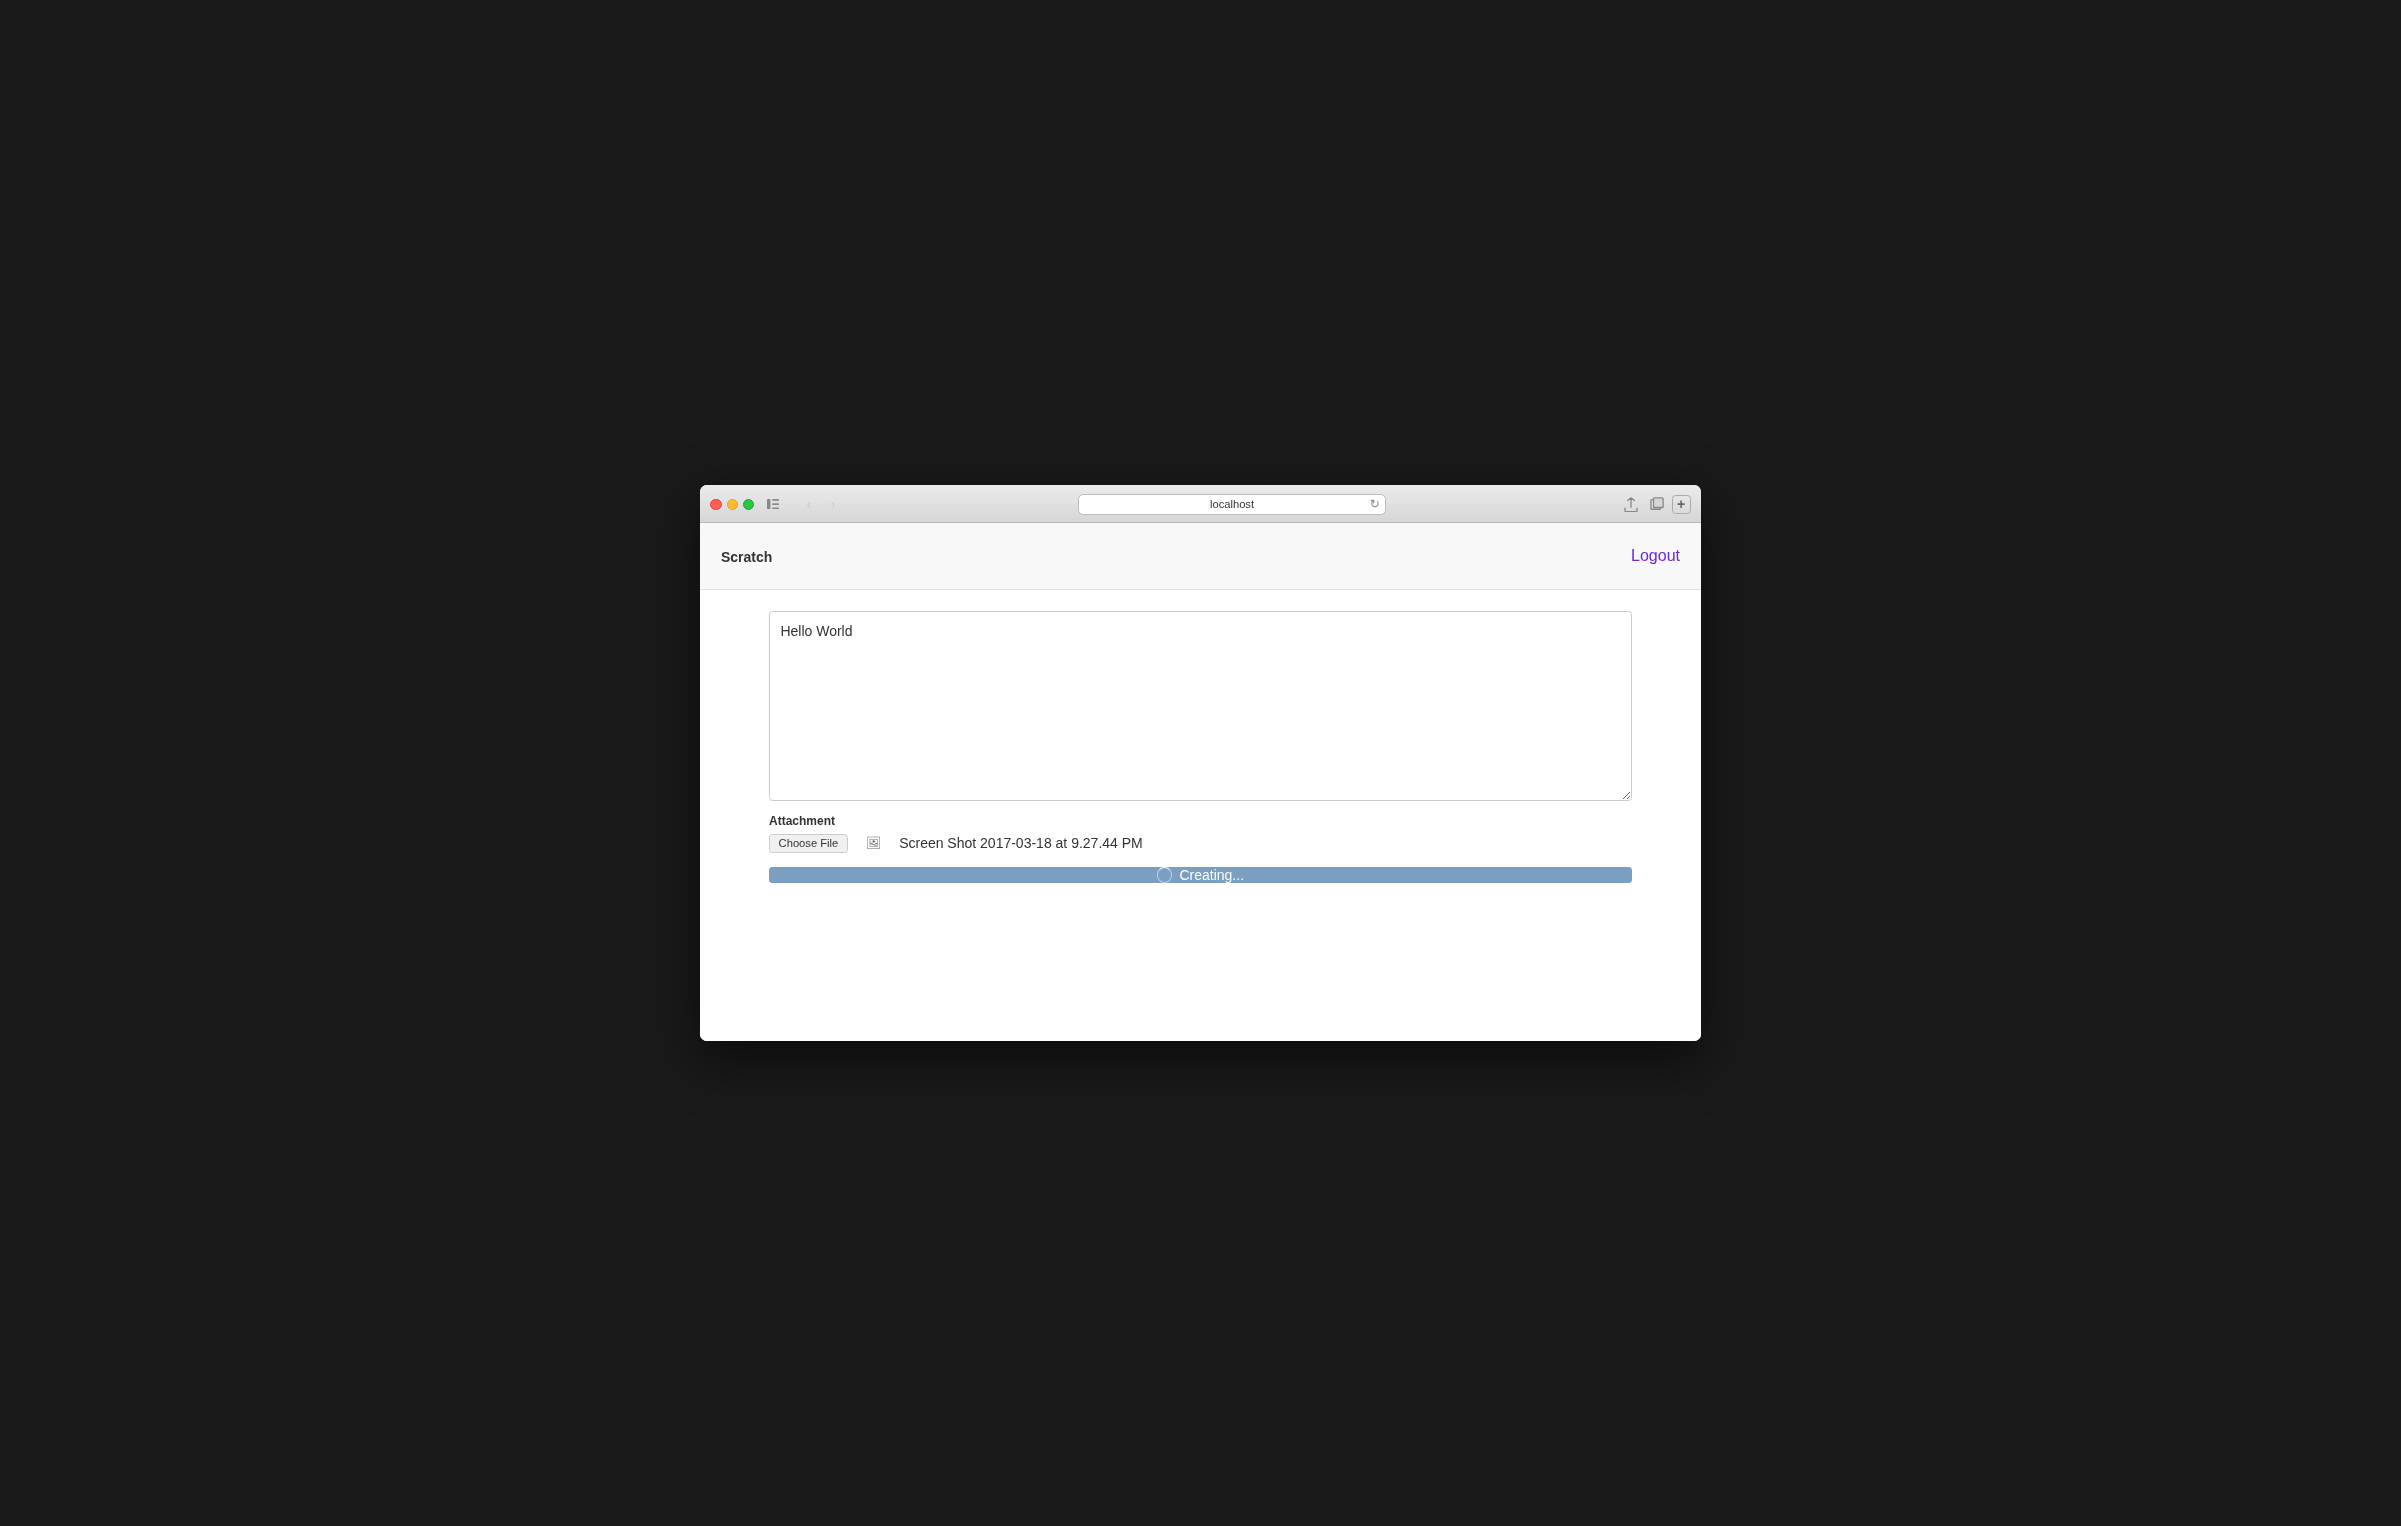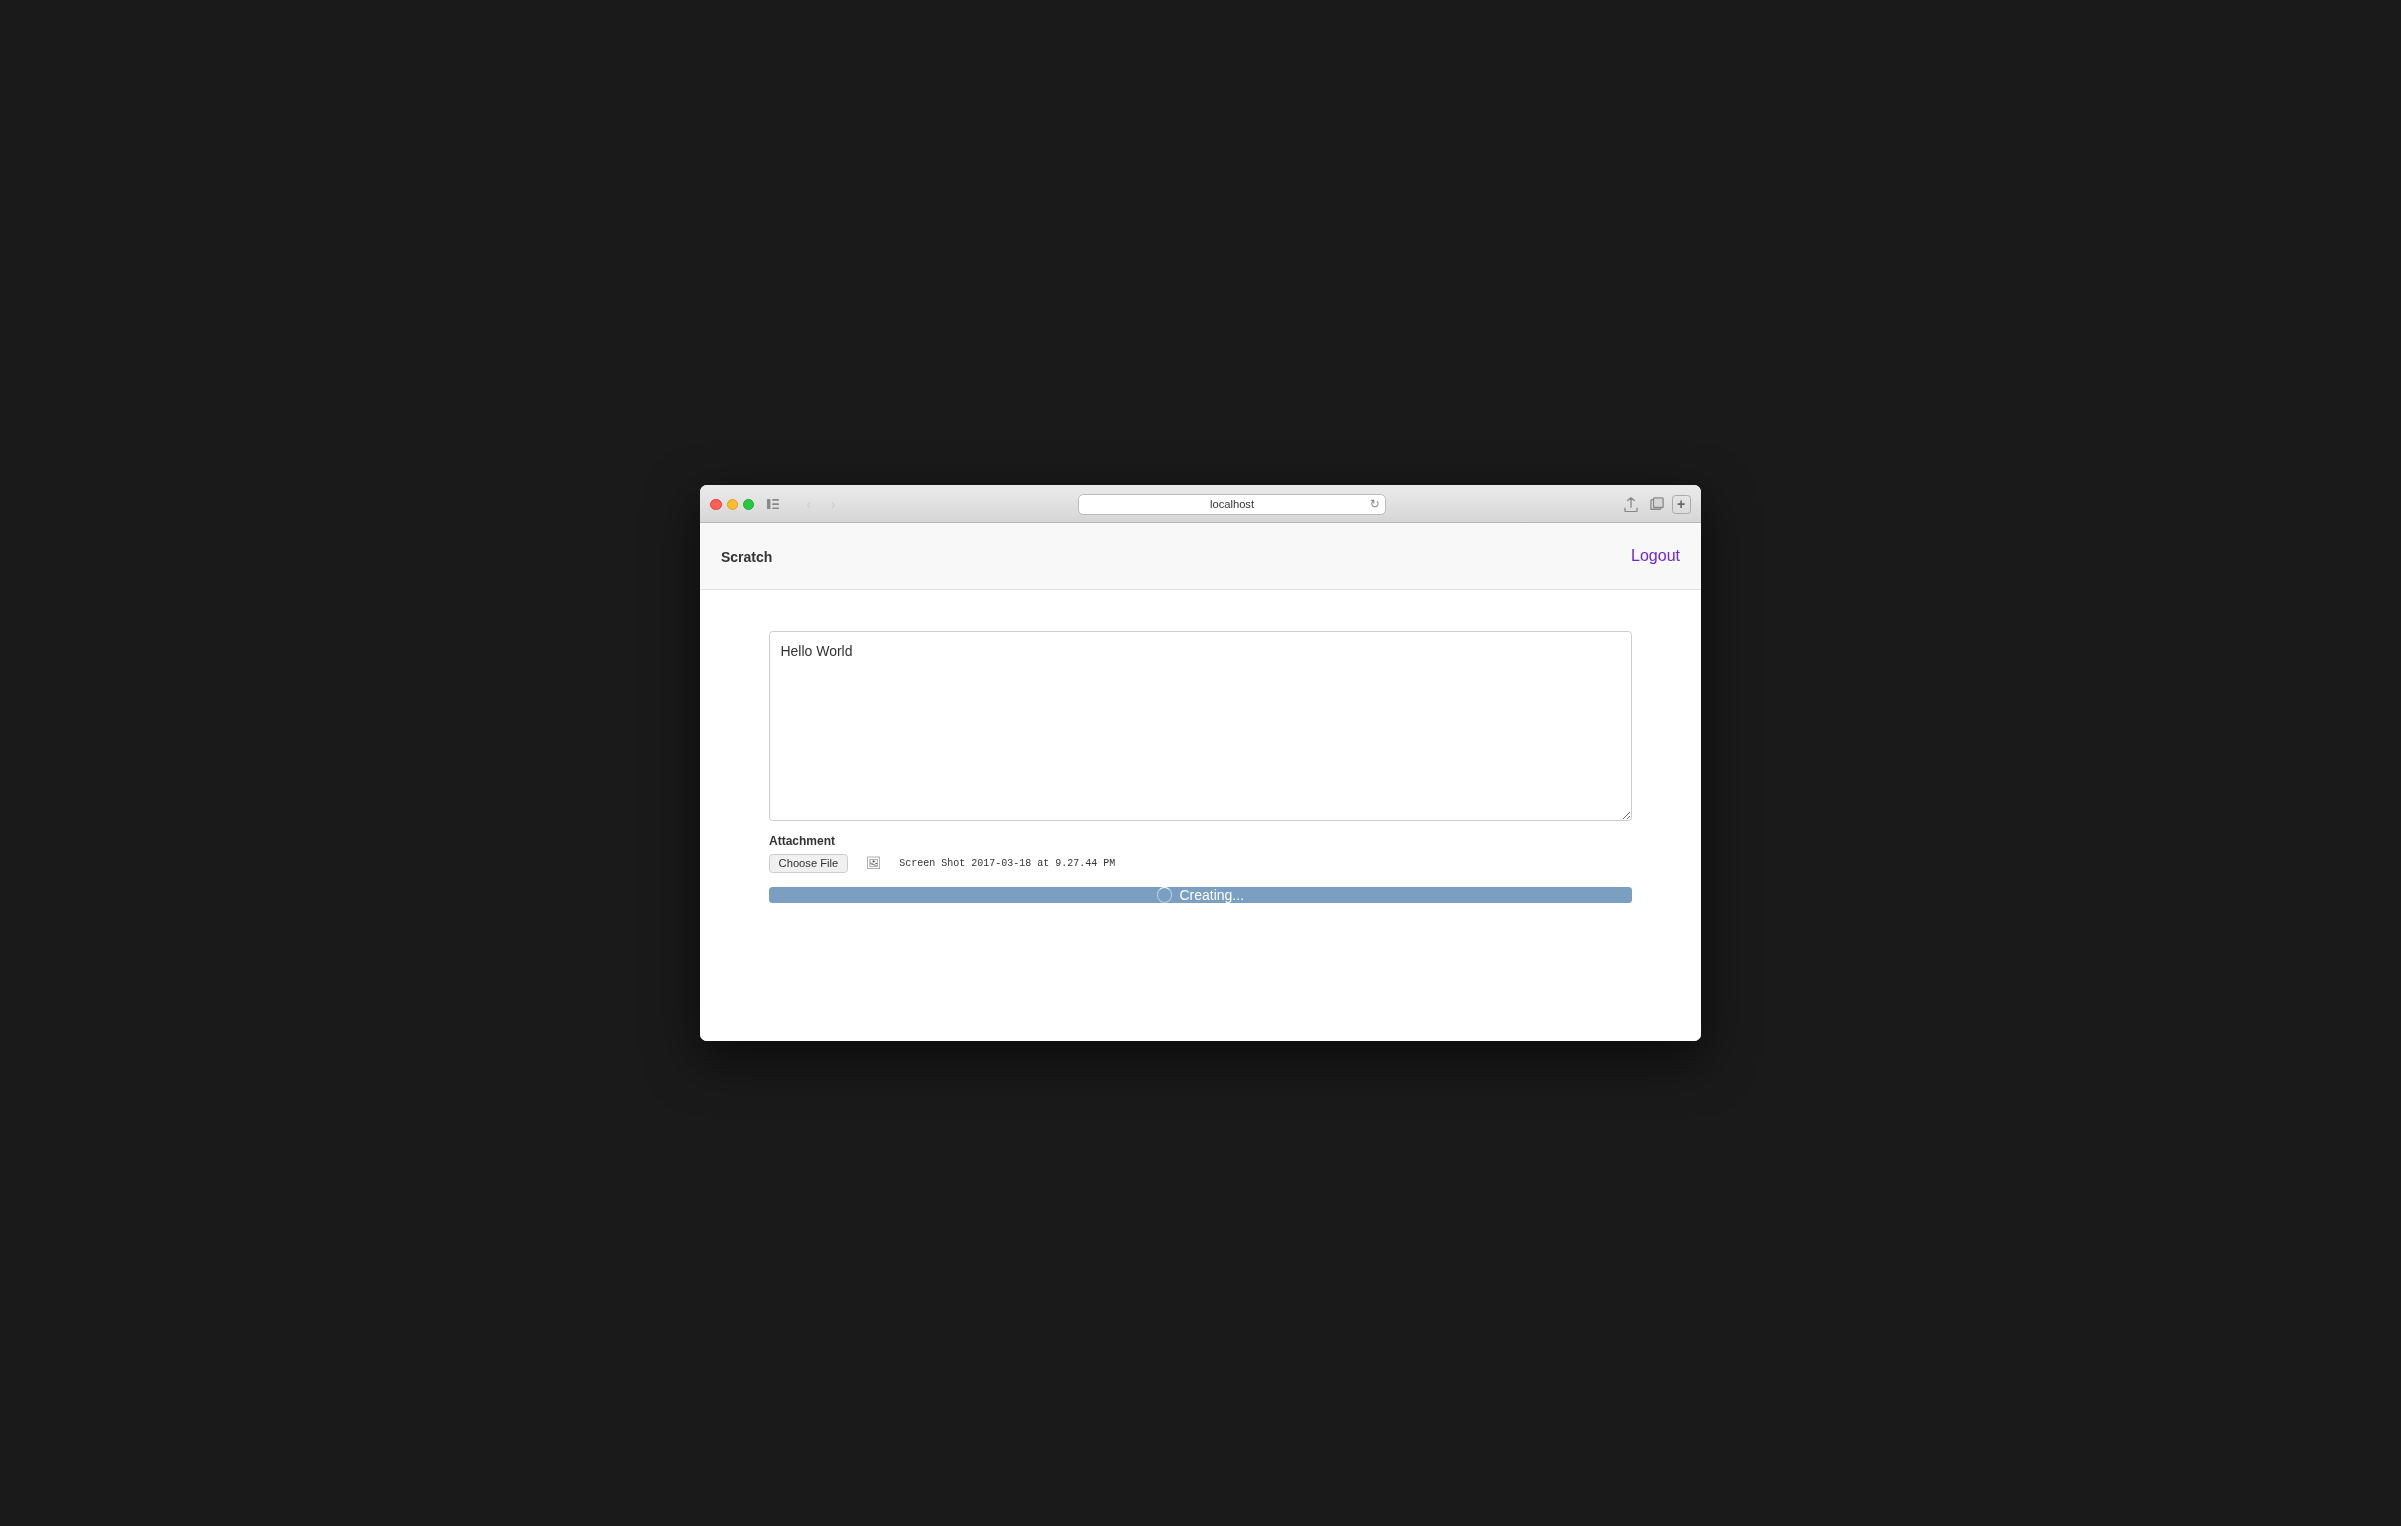--- a/index.html
+++ b/index.html
@@ -190,21 +190,20 @@
       width: 100%;
       height: 190px;
       border: 0.9px solid #ccc;
       border-radius: 3.5px;
       padding: 10.4px;
       font-size: 14px;
       color: #333;
       resize: vertical;
       font-family: inherit;
       outline: none;
-      margin-top: 20px;
     }
 
     .attachment-section {
       margin-top: 10px;
     }
 
     .attachment-label {
       font-size: 12px;
       font-weight: 700;
       color: #333;
@@ -227,23 +226,22 @@
       color: #333;
       cursor: pointer;
     }
 
     .file-icon {
       font-size: 12px;
       color: #666;
     }
 
     .file-name {
-      font-size: 10px;
-      color: #333;
-      font-family: Liberation Mono, monospace;
+      font-size: 14px;
+      color: #333;
     }
 
     .submit-btn {
       display: flex;
       align-items: center;
       justify-content: center;
       width: 100%;
       margin-top: 14px;
       background: #7a9fc0;
       border: none;

